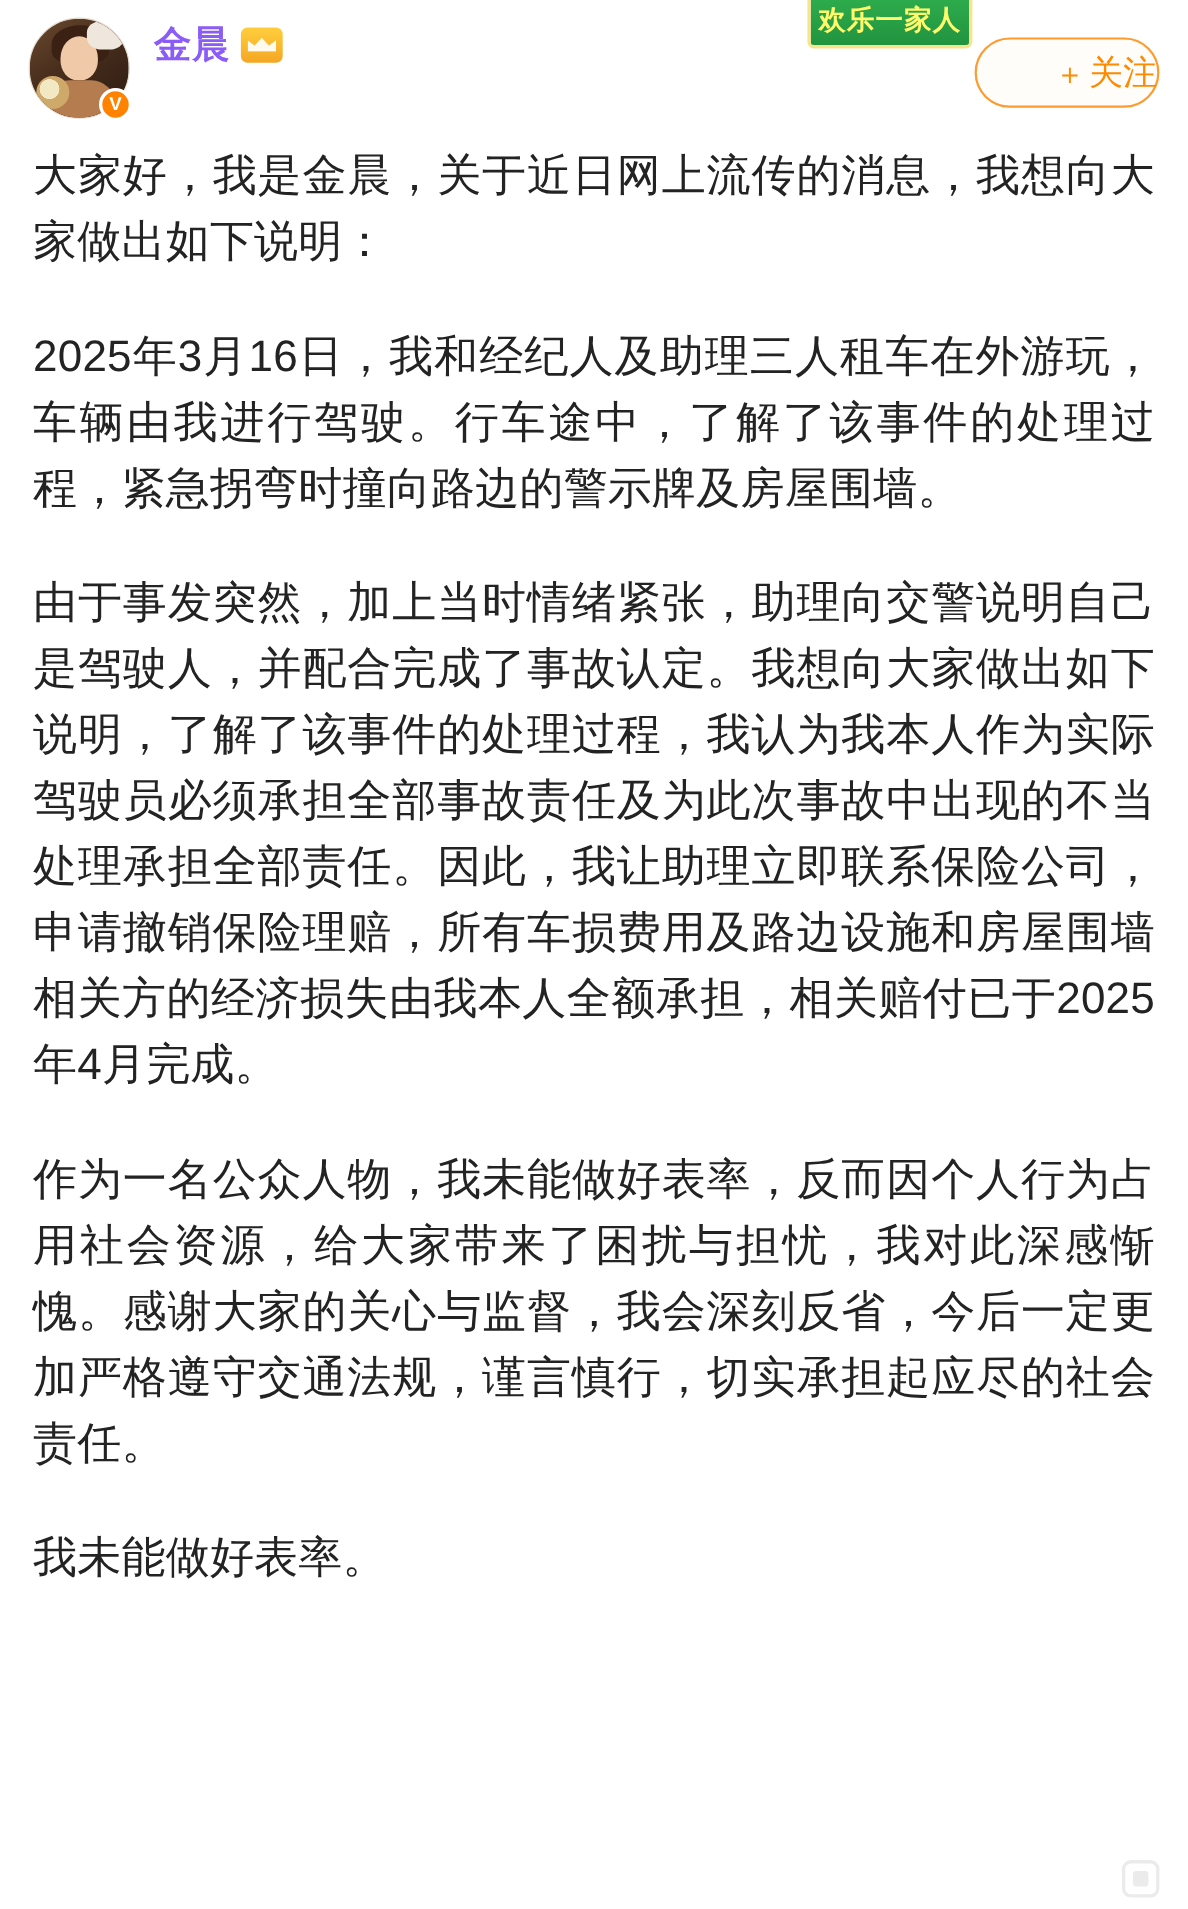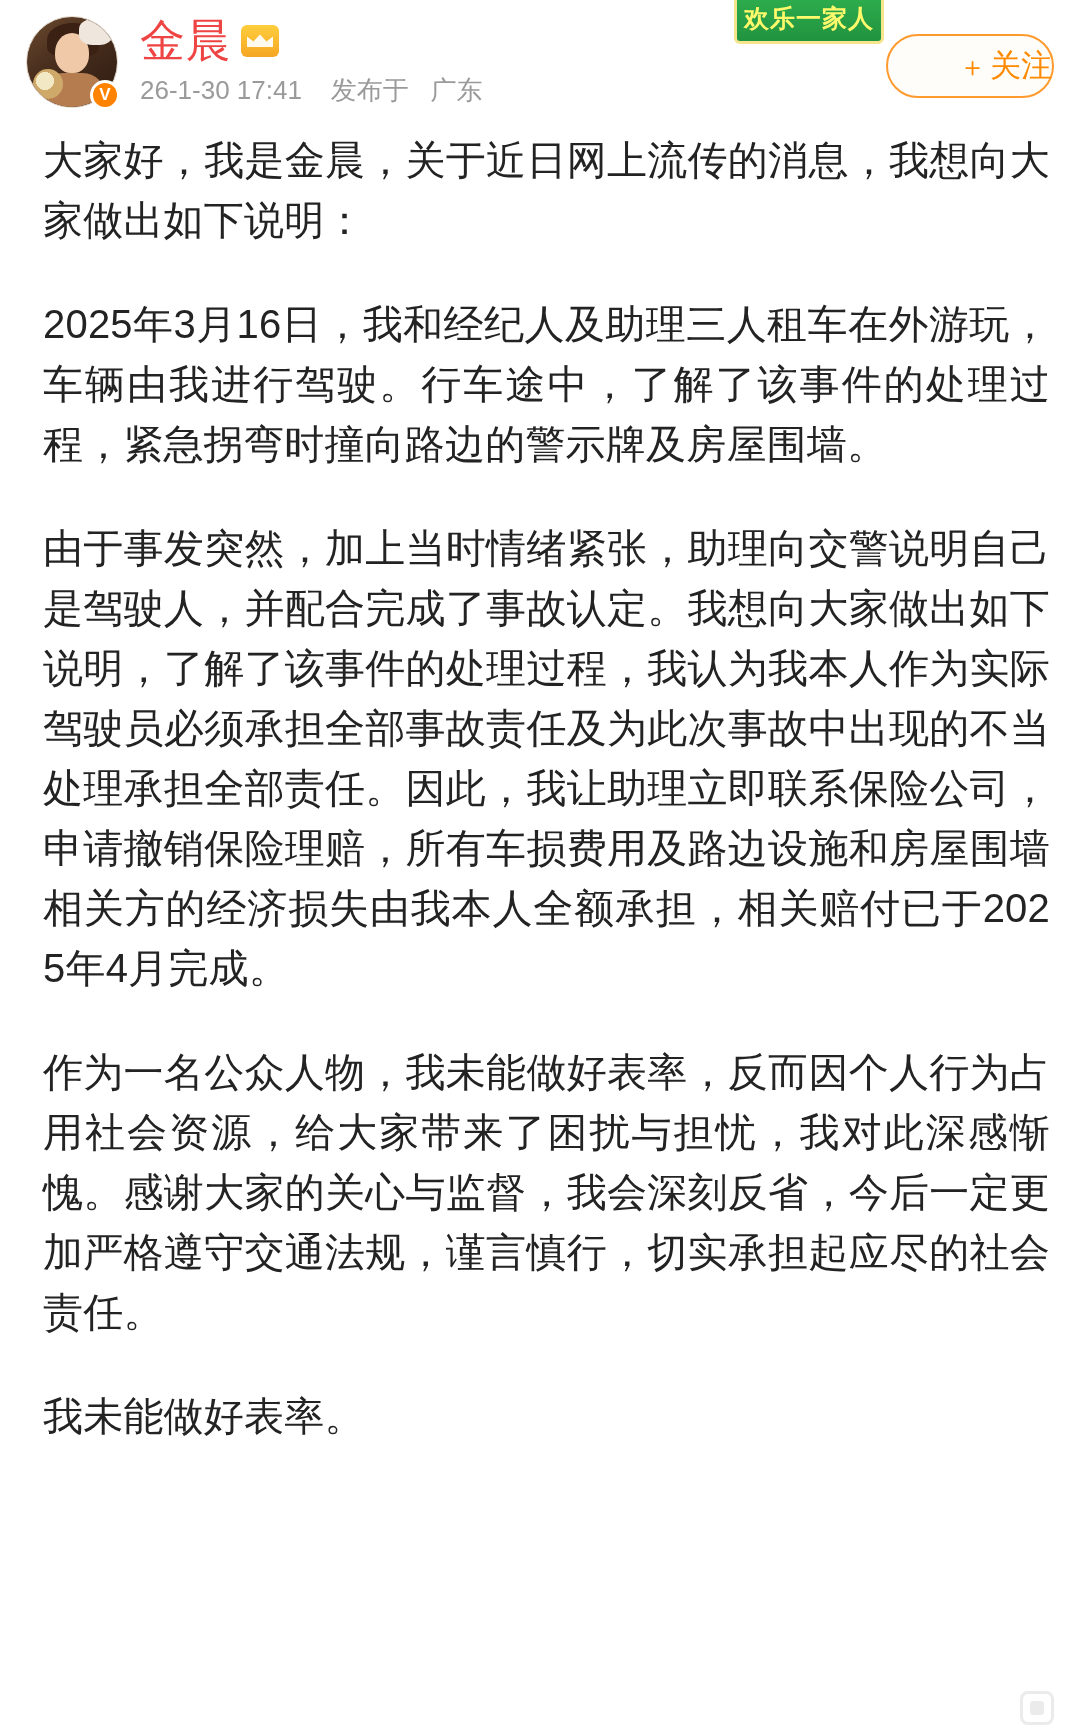--- a/index.html
+++ b/index.html
@@ -108,24 +108,24 @@
     padding-top: 6px;
     flex: 1 1 auto;
     min-width: 0;
   }
   .name-row {
     display: flex;
     align-items: center;
     gap: 10px;
   }
   .username {
-    font-size: 45px;
+    font-size: 34px;
     line-height: 42px;
-    color: #ef4444;
-    font-weight: 400;
+    color: #8b5cf6;
+    font-weight: 700;
     letter-spacing: 0.5px;
   }
   .badge-crown {
     width: 38px;
     height: 32px;
     border-radius: 6px;
     background: linear-gradient(180deg, #ffce3d 0%, #f5a623 100%);
     position: relative;
     display: inline-block;
   }
@@ -188,21 +188,21 @@
     font-size: 25px;
     line-height: 46px;
     text-align: center;
     font-weight: bold;
     letter-spacing: 1px;
     overflow: hidden;
   }
 
   
   .post-body {
-    padding: 10px 30px 0 43px;
+    padding: 10px 30px 0 30px;
   }
   .para {
     font-size: 40px;
     line-height: 60px;
     color: #232323;
     margin: 0 0 44px 0;
     text-align: justify;
     letter-spacing: 0.2px;
     word-break: break-all;
   }
@@ -254,27 +254,20 @@
       <div class="cat"></div>
     </div>
     <div class="verified">V</div>
   </div>
 
   <div class="header-text">
     <div class="name-row">
       <span class="username">金晨</span>
       <span class="badge-crown"></span>
     </div>
-    <div class="meta-row">
-      <span>26-1-30 17:41</span>
-      <span>&nbsp;&nbsp;</span>
-      <span>发布于</span>
-      <span>&nbsp;</span>
-      <span class="loc">广东</span>
-    </div>
   </div>
 
   <div class="sticker">欢乐一家人</div>
 
   <div class="follow-btn">
     <span class="plus">＋</span><span>关注</span>
   </div>
 </div>
 
 <div class="post-body">

